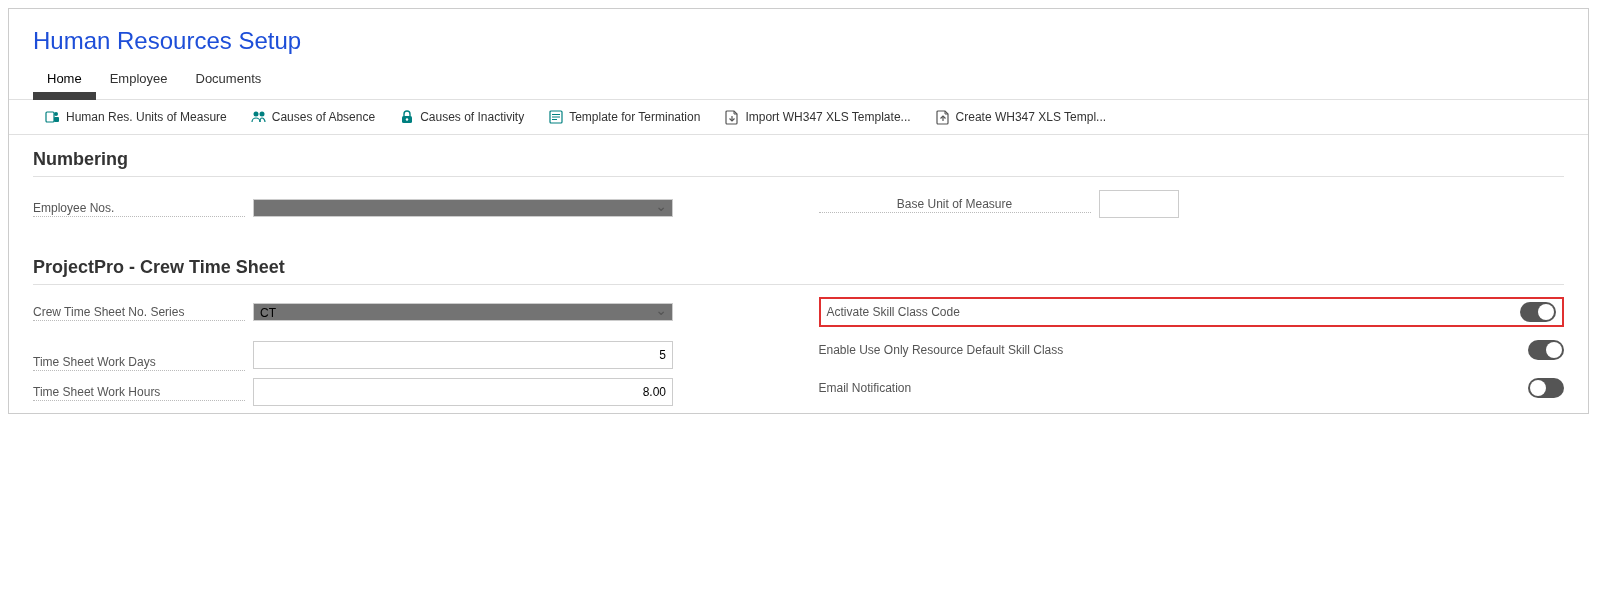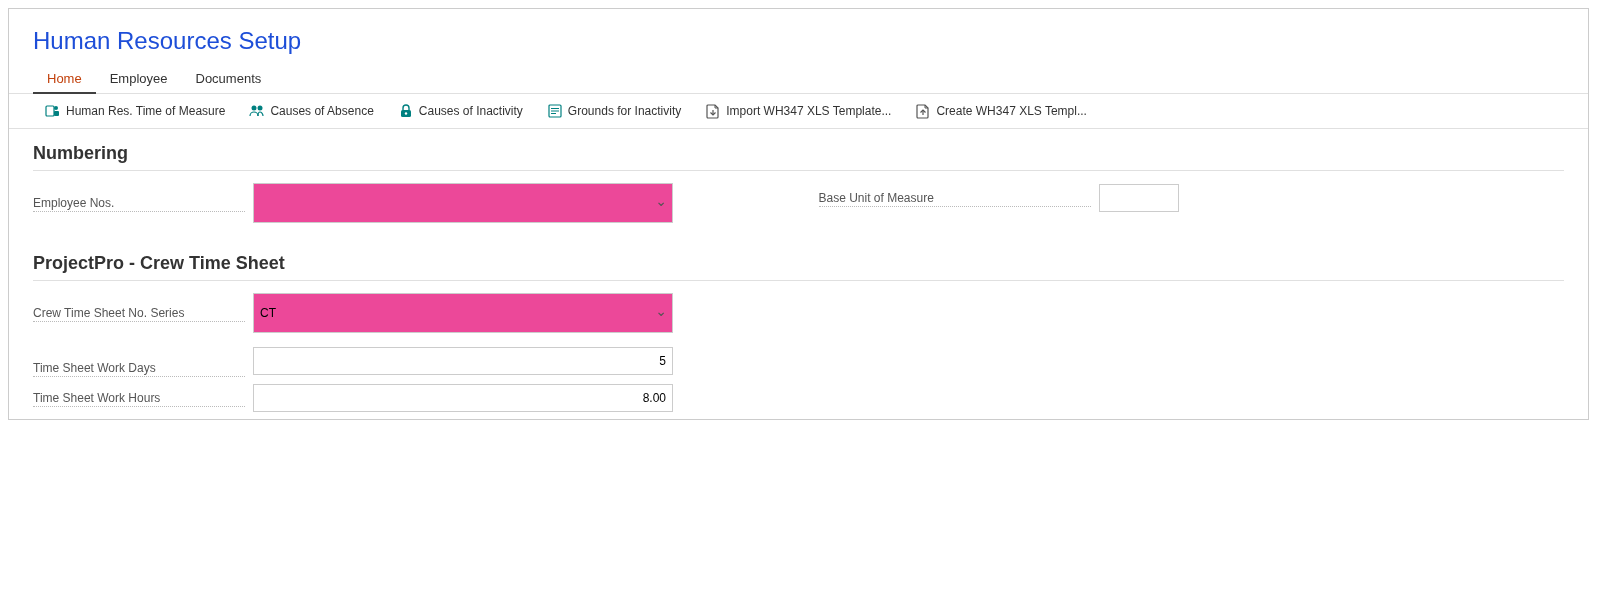--- a/index.html
+++ b/index.html
@@ -29,22 +29,22 @@
     }
     .nav-tab {
       padding: 6px 14px;
       cursor: pointer;
       font-size: 13px;
       color: #333;
       border-bottom: 2px solid transparent;
       margin-bottom: -1px;
     }
     .nav-tab.active {
-      color: #c2410c;
-      border-bottom: 2px solid #404040;
+      color: #000000;
+      border-bottom: 8px solid #404040;
     }
     .toolbar {
       display: flex;
       align-items: center;
       gap: 0;
       padding: 4px 24px;
       border-bottom: 1px solid #e0e0e0;
       background: #fff;
       flex-wrap: nowrap;
       overflow: hidden;
@@ -102,23 +102,23 @@
       left: 0;
       right: 8px;
       border-bottom: 1px dotted #bbb;
     }
     .form-control-wrap {
       flex: 1;
     }
     .form-select {
       width: 100%;
       max-width: 420px;
-      height: 40px;
+      height: 18px;
       border: 1px solid #ccc;
-      background: #ec4899;
+      background: #737373;
       font-size: 12px;
       padding: 2px 24px 2px 6px;
       appearance: none;
       -webkit-appearance: none;
       cursor: pointer;
       position: relative;
     }
     .select-wrapper {
       position: relative;
       display: inline-block;
@@ -212,21 +212,21 @@
 
   <div class="toolbar">
     <div class="toolbar-item">
       <span class="toolbar-icon">
         <svg width="16" height="16" viewBox="0 0 16 16">
             <rect x="1" y="3" width="8" height="10" rx="1" fill="none" stroke="#008080" stroke-width="1.2"></rect>
             <circle cx="11" cy="5" r="2" fill="#008080"></circle>
             <rect x="9" y="8" width="5" height="5" rx="1" fill="#008080"></rect>
           </svg>
       </span>
-      <span>Human Res. Time of Measure</span>
+      <span>Human Res. Units of Measure</span>
     </div>
     <div class="toolbar-item">
       <span class="toolbar-icon">
         <svg width="16" height="16" viewBox="0 0 16 16">
             <circle cx="5" cy="5" r="2.5" fill="#008080"></circle>
             <circle cx="11" cy="5" r="2.5" fill="#008080"></circle>
             <path d="M1 13c0-2.2 1.8-4 4-4s4 1.8 4 4" fill="none" stroke="#008080" stroke-width="1.2"></path>
             <path d="M9 13c0-2.2 .8-4 2-4s3 1.8 3 4" fill="none" stroke="#008080" stroke-width="1.2"></path>
           </svg>
       </span>
@@ -244,21 +244,21 @@
     </div>
     <div class="toolbar-item">
       <span class="toolbar-icon">
         <svg width="16" height="16" viewBox="0 0 16 16">
             <rect x="2" y="2" width="12" height="12" rx="1" fill="none" stroke="#008080" stroke-width="1.2"></rect>
             <line x1="4" y1="5.5" x2="12" y2="5.5" stroke="#008080" stroke-width="1"></line>
             <line x1="4" y1="8" x2="12" y2="8" stroke="#008080" stroke-width="1"></line>
             <line x1="4" y1="10.5" x2="9" y2="10.5" stroke="#008080" stroke-width="1"></line>
           </svg>
       </span>
-      <span>Grounds for Inactivity</span>
+      <span>Template for Termination</span>
     </div>
     <div class="toolbar-item">
       <span class="toolbar-icon">
         <svg width="16" height="16" viewBox="0 0 16 16">
             <path d="M3 2h7l3 3v9a1 1 0 01-1 1H3a1 1 0 01-1-1V3a1 1 0 011-1z" fill="none" stroke="#555" stroke-width="1.2"></path>
             <path d="M10 2v3h3" fill="none" stroke="#555" stroke-width="1"></path>
             <line x1="8" y1="7" x2="8" y2="12" stroke="#555" stroke-width="1.2"></line>
             <path d="M5.5 9.5L8 12l2.5-2.5" fill="none" stroke="#555" stroke-width="1.2"></path>
           </svg>
       </span>
@@ -287,21 +287,21 @@
           <div class="select-wrapper">
             <select class="form-select">
               <option value=""></option>
             </select>
           </div>
         </div>
       </div>
 
       <div>
         <div class="form-row" style="margin-bottom:8px;">
-          <div class="form-label" style="flex:0 0 280px;">Base Unit of Measure</div>
+          <div class="form-label" style="flex:0 0 280px;text-align:center;">Base Unit of Measure</div>
           <div class="form-control-wrap">
             <input type="text" class="form-input-small" value="" style="">
           </div>
         </div>
       </div>
     </div>
   </div>
 
   <div class="section" style="margin-top:10px;">
     <div class="section-title">ProjectPro - Crew Time Sheet</div>
@@ -328,16 +328,33 @@
         </div>
 
         <div class="form-row">
           <div class="form-label">Time Sheet Work Hours</div>
           <div class="form-control-wrap">
             <input type="text" class="form-input form-input-right" value="8.00" style="">
           </div>
         </div>
       </div>
 
+      <div>
+
+        <div class="highlighted-row" style="margin-bottom:8px;">
+          <div class="right-label">Activate Skill Class Code</div>
+          <div class="toggle"></div>
+        </div>
+
+        <div class="form-row" style="justify-content:space-between; margin-bottom:8px;">
+          <div class="right-label">Enable Use Only Resource Default Skill Class</div>
+          <div class="toggle"></div>
+        </div>
+
+        <div class="form-row" style="justify-content:space-between;">
+          <div class="right-label">Email Notification</div>
+          <div class="toggle off"></div>
+        </div>
+      </div>
     </div>
   </div>
 
 </div>
 
 </body></html>

